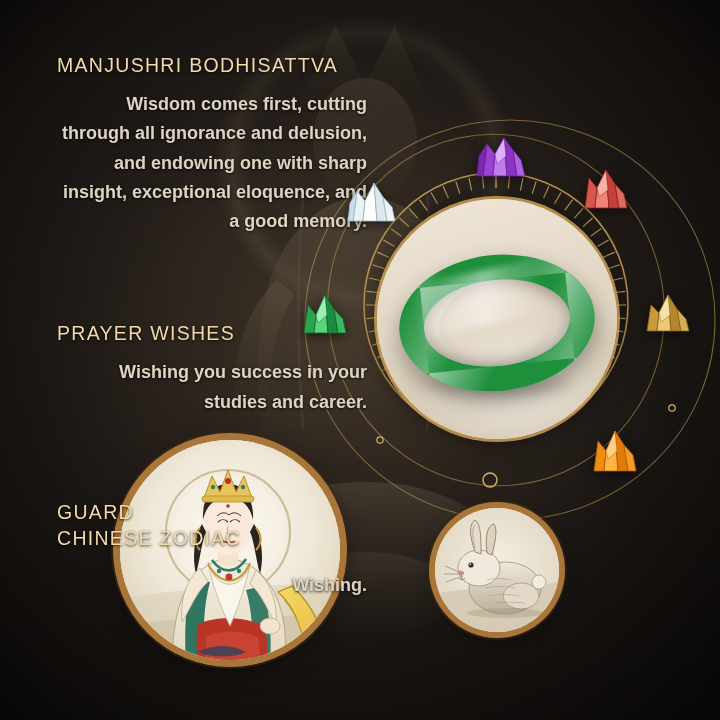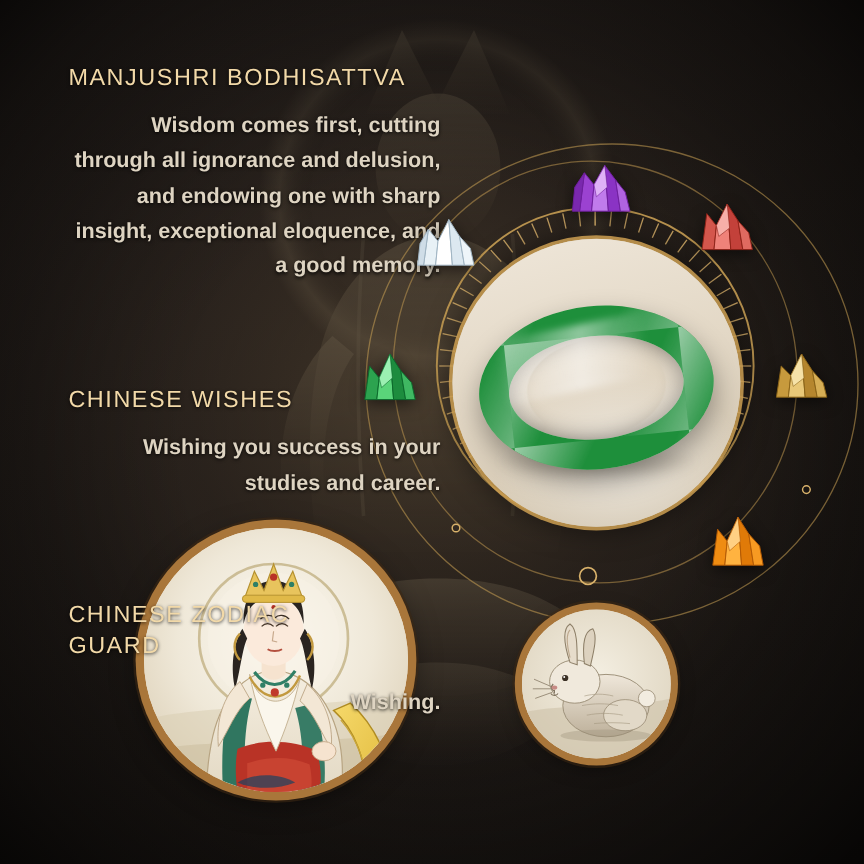--- a/index.html
+++ b/index.html
@@ -522,26 +522,26 @@
   </div>
 
   <div class="text-col">
 
     <div class="blk-wisdom">
       <h2 class="sec-title">MANJUSHRI BODHISATTVA</h2>
       <p class="sec-body">Wisdom comes first, cutting through all ignorance and delusion, and endowing one with sharp insight, exceptional eloquence, and a good memory.</p>
     </div>
 
     <div class="blk-prayer">
-      <h2 class="sec-title">CHINESE WISHES</h2>
+      <h2 class="sec-title">PRAYER WISHES</h2>
       <p class="sec-body">Wishing you success in your studies and career.</p>
     </div>
 
     <div class="blk-guard">
+      <h2 class="sec-title">GUARD</h2>
       <h2 class="sec-title">CHINESE ZODIAC</h2>
-      <h2 class="sec-title">GUARD</h2>
       <p class="sec-body">Wishing.</p>
     </div>
 
   </div>
 
   <div class="bg-vignette"></div>
 </div>
 
 </body></html>

